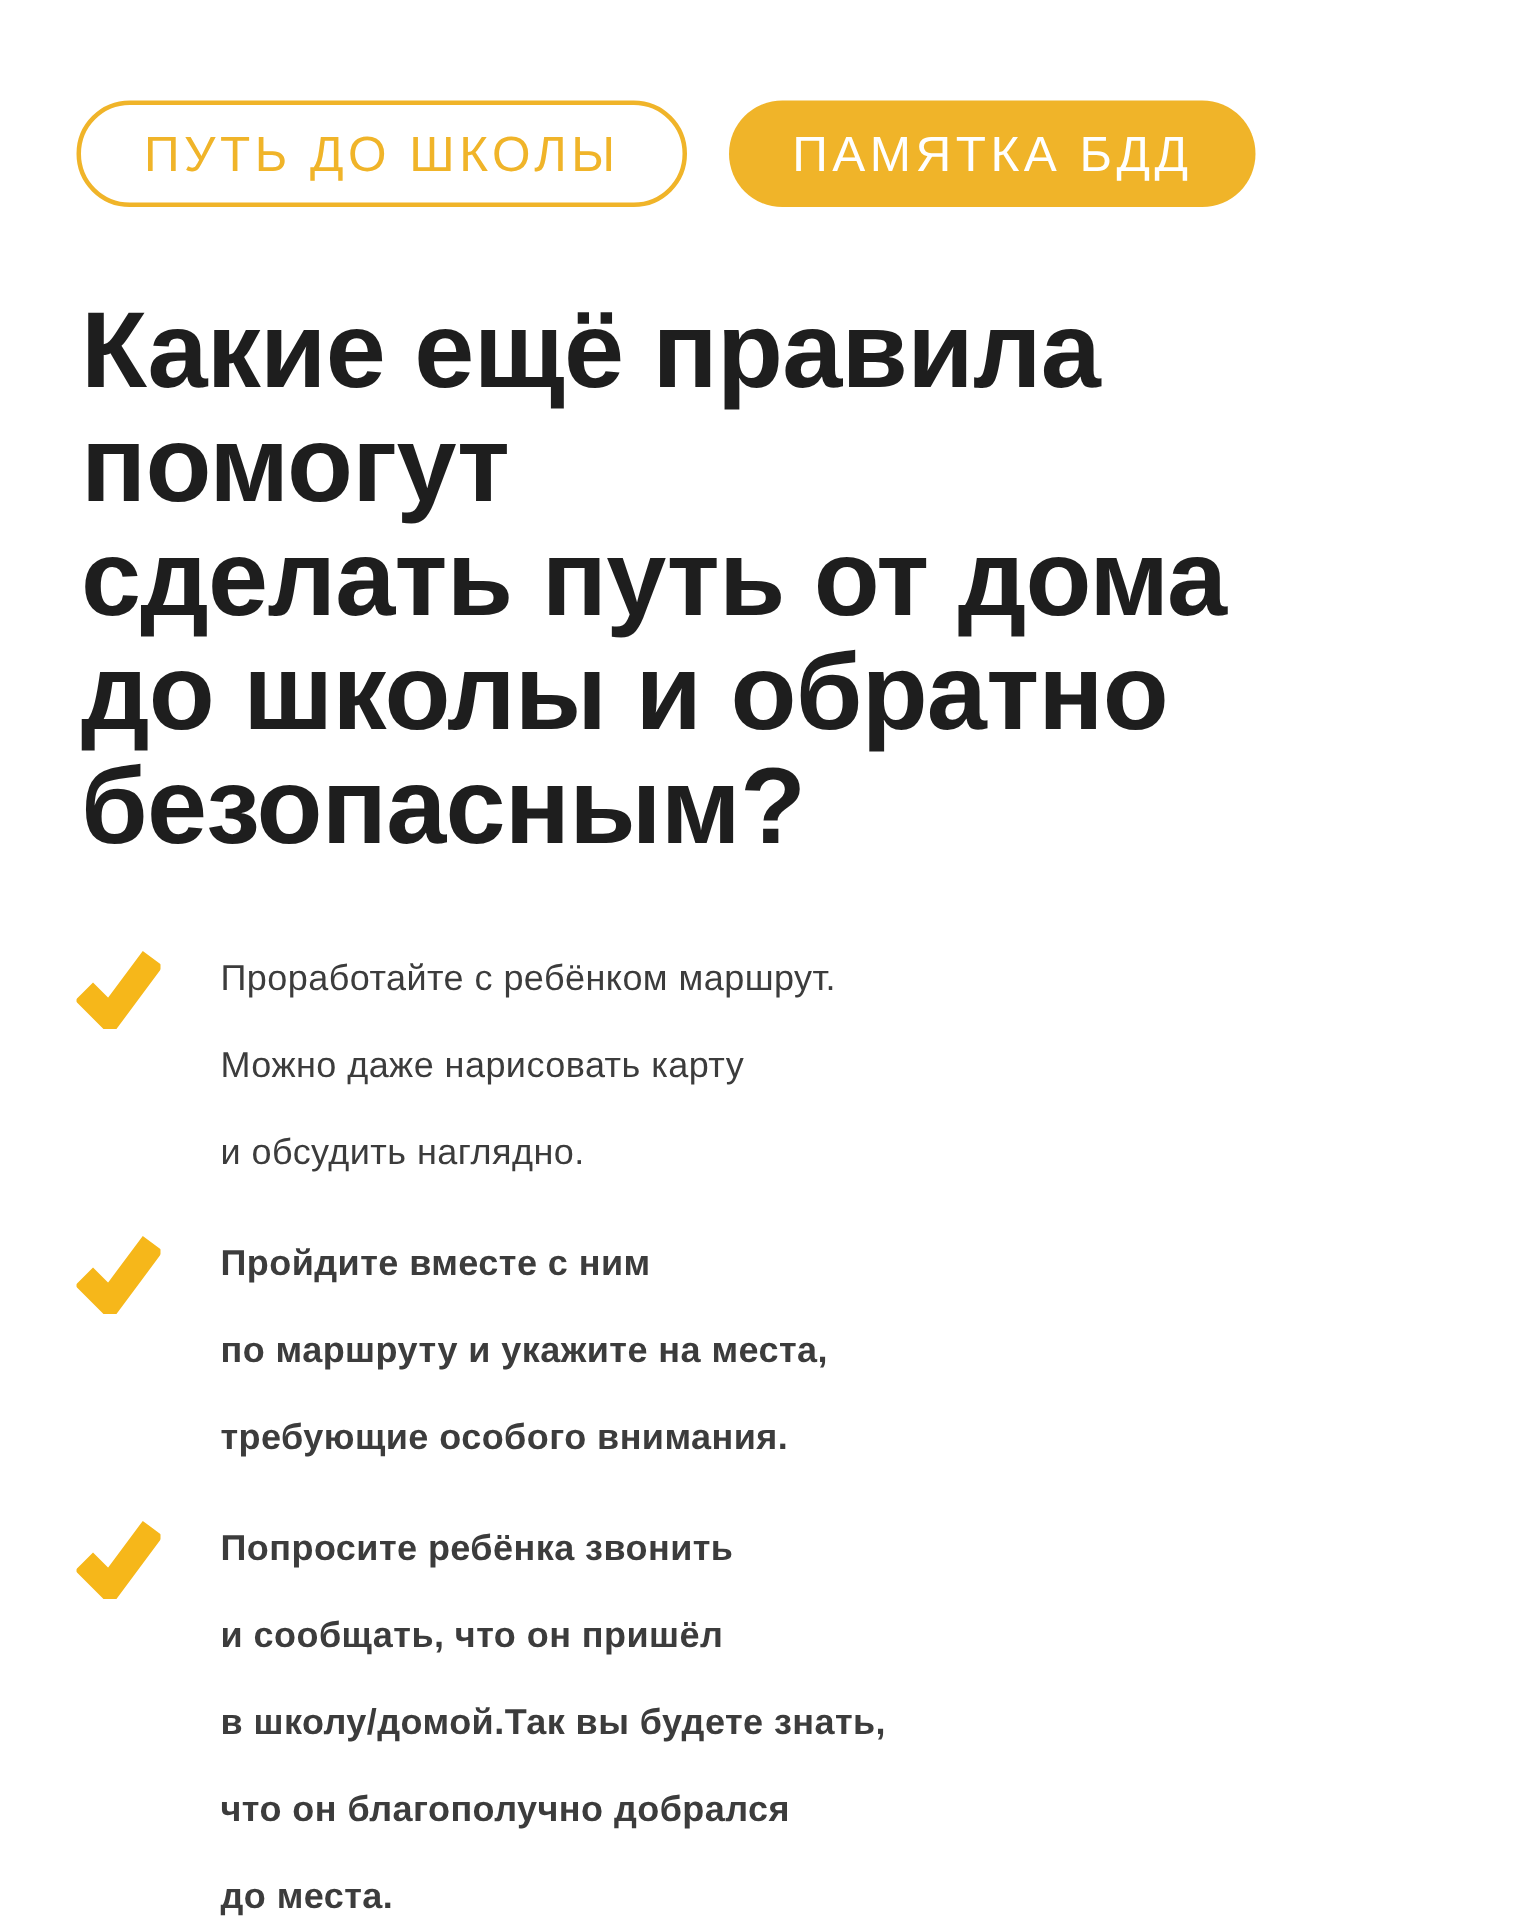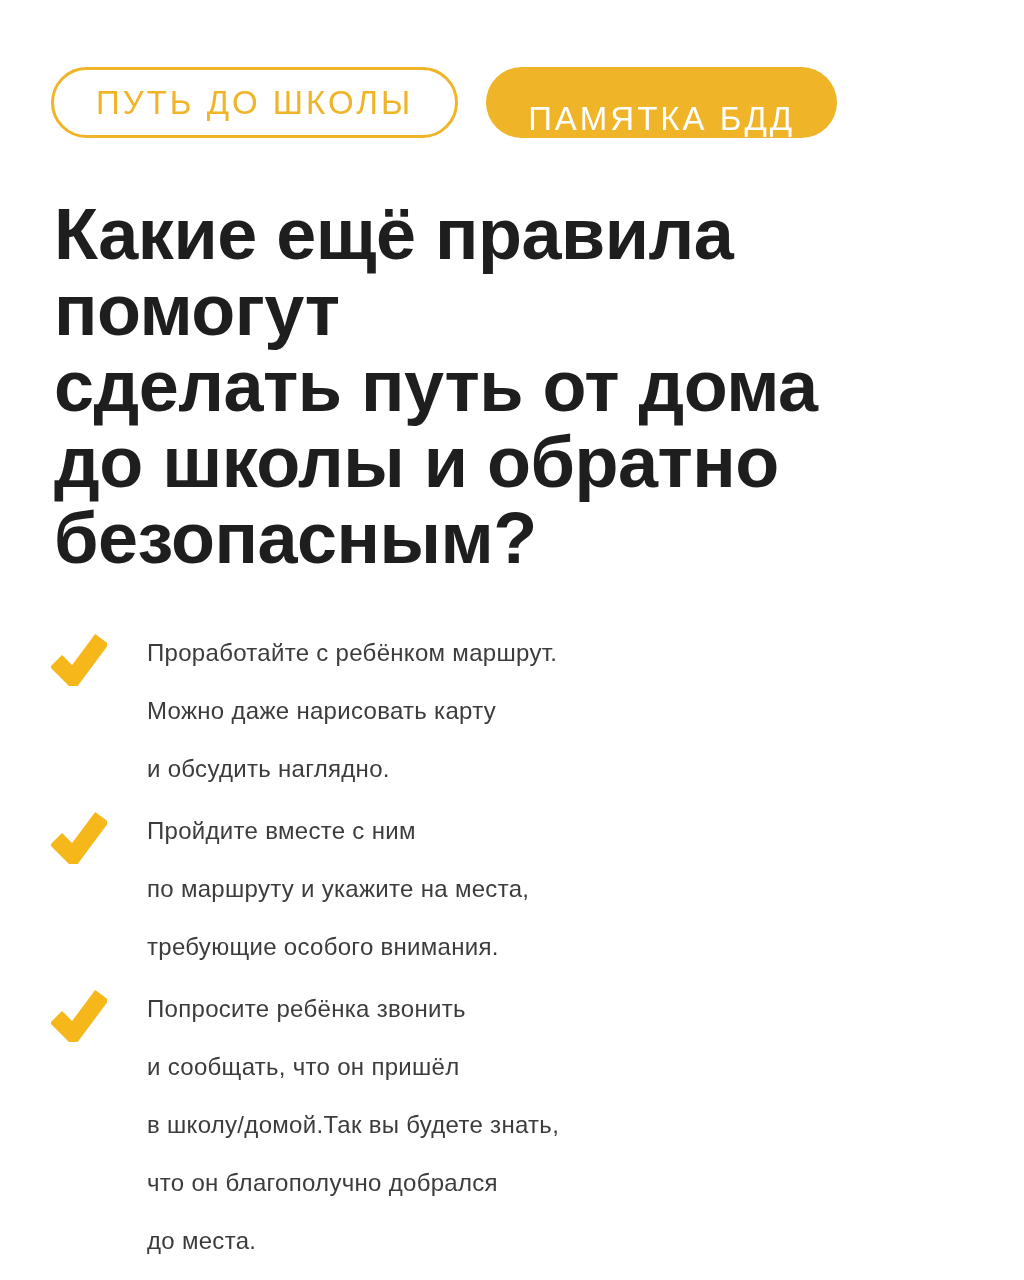--- a/index.html
+++ b/index.html
@@ -38,40 +38,40 @@
     white-space: nowrap;
   }
   .pill.outline {
     border: 3px solid var(--accent-yellow, #F2B526);
     color: var(--accent-yellow, #F2B526);
     background: transparent;
   }
   .pill.filled {
     background: var(--accent-yellow, #F2B526);
     color: var(--badge-filled-text, #FFFFFF);
-    align-items: flex-end;
   }
   .heading {
     margin: 58px 0 0 3px;
     font-size: 72px;
     line-height: 76px;
     font-weight: 700;
     letter-spacing: -0.5px;
     color: var(--heading-text, #1E1E1E);
     white-space: pre-line;
   }
   .checklist {
     margin-top: 48px;
   }
   .check-item {
     display: flex;
     align-items: flex-start;
   }
   .check-item + .check-item {
-    margin-top: 4px;
+    margin-top: 16px;
+    font-weight: bold;
   }
   .check-icon {
     flex: none;
     width: 56px;
     height: 56px;
     margin-top: 6px;
     color: var(--check-yellow, #F6B71A);
   }
   .check-icon svg {
     display: block;

